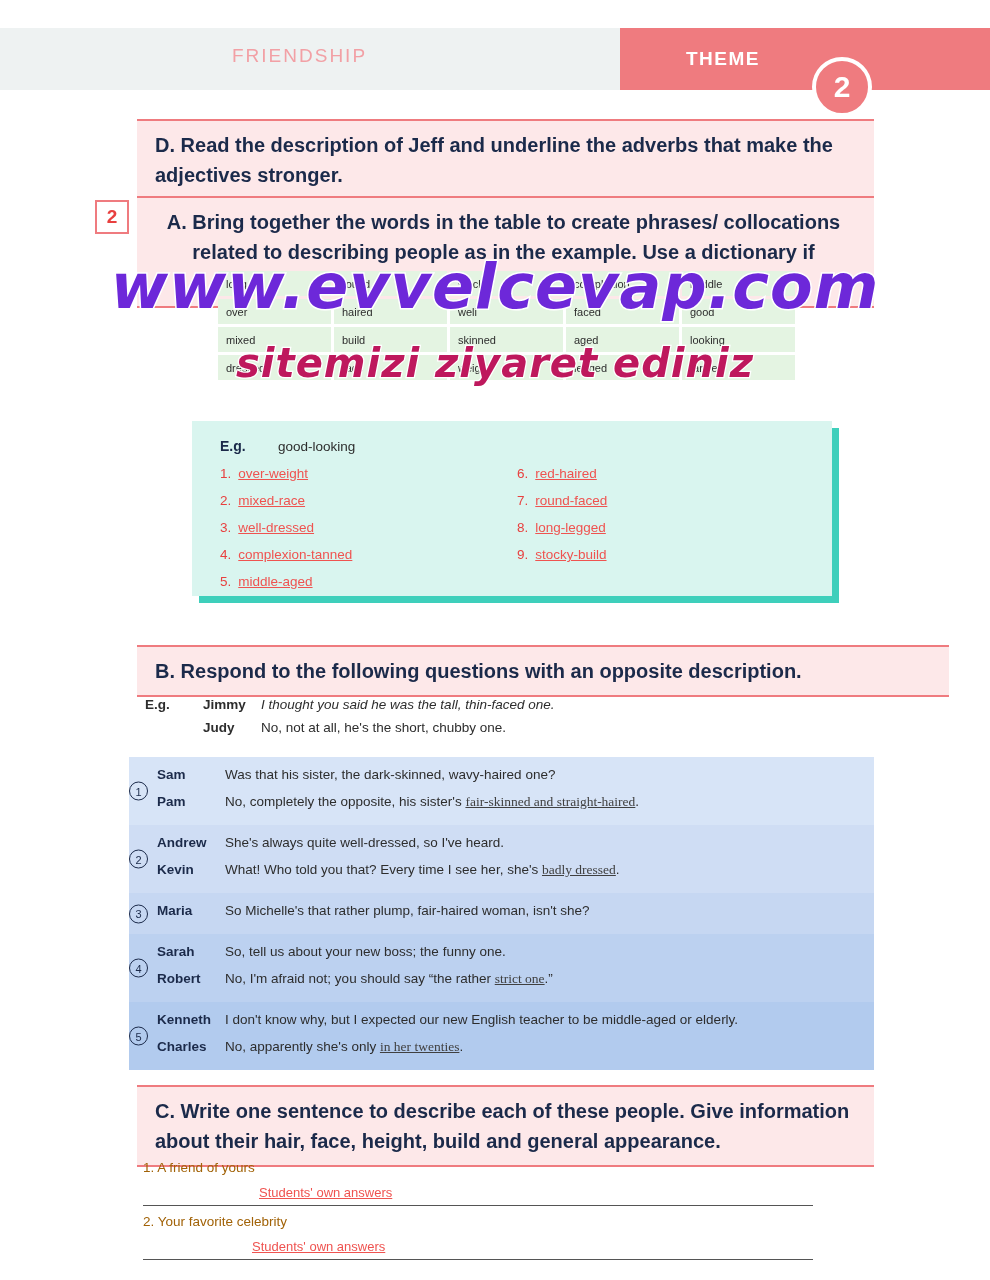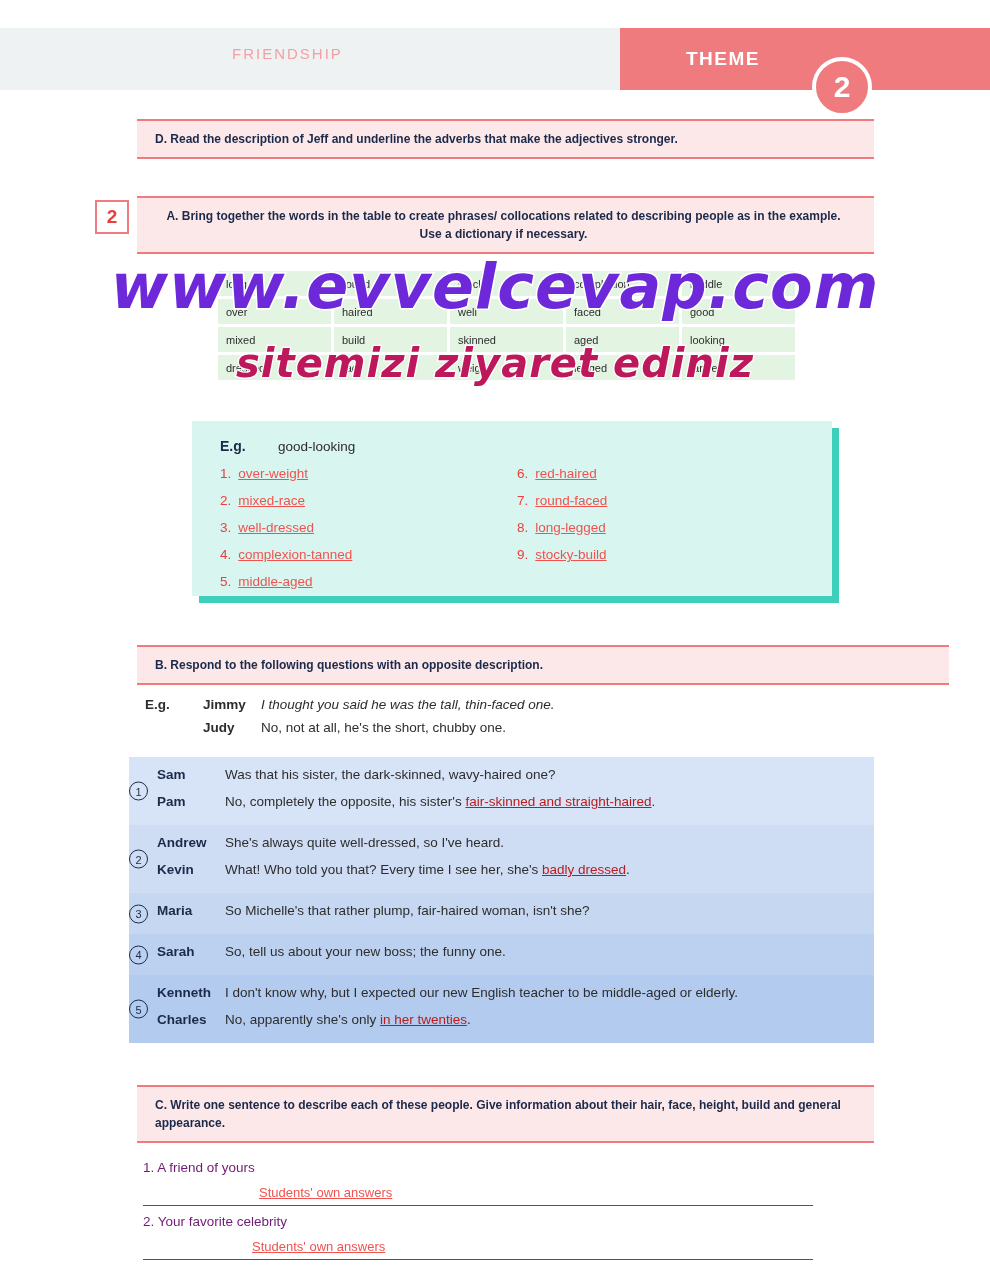--- a/index.html
+++ b/index.html
@@ -24,21 +24,21 @@
   }
   .header-left {
     position: absolute;
     left: 0; top: 0;
     width: 620px; height: 62px;
     background: #eef2f2;
   }
   .header-title {
     position: absolute;
     left: 232px; top: 17px;
-    font-size: 15px;
+    font-size: 19px;
     letter-spacing: 2px;
     color: #f2a0a5;
     font-weight: 400;
   }
   .header-right {
     position: absolute;
     left: 620px; top: 0;
     width: 370px; height: 62px;
     background: #ef7b7f;
   }
@@ -66,21 +66,21 @@
   }
 
   
   .band {
     position: absolute;
     background: #fde8e9;
     border-top: 2px solid #ef7b7f;
     border-bottom: 2px solid #ef7b7f;
     color: #1b2a4a;
     font-weight: bold;
-    font-size: 12px;
+    font-size: 20px;
     line-height: 1.5;
     padding: 9px 22px 9px 18px;
   }
   .band .letter { font-weight: bold; }
 
   .ex-num {
     position: absolute;
     width: 34px; height: 34px;
     border: 2px solid #ef7b7f;
     color: #e8403f;
@@ -192,27 +192,27 @@
     font-size: 13.5px;
     color: #1b2a4a;
   }
   .dline .txt {
     position: absolute;
     left: 96px; top: 3px;
     font-size: 13.5px;
     color: #2d2d2d;
     white-space: nowrap;
   }
-  .dline .txt u { color: #b91c1c; text-decoration: underline; }
+  .dline .txt u { color: #404040; text-decoration: underline; font-family: Liberation Serif, serif; }
 
   
   .cq {
     position: absolute;
     font-size: 13.5px;
-    color: #701a75;
+    color: #a16207;
   }
   .cline {
     position: absolute;
     height: 1px;
     background: #555;
   }
   .cans {
     position: absolute;
     font-size: 13px;
     color: #ef5350;
@@ -392,20 +392,24 @@
         <span class="txt">So Michelle's that rather plump, fair-haired woman, isn't she?</span>
       </div>
     </div>
 
     <div class="drow" style="background:#bcd1f0;">
       <div class="circle">4</div>
       <div class="dline">
         <span class="spk">Sarah</span>
         <span class="txt">So, tell us about your new boss; the funny one.</span>
       </div>
+      <div class="dline">
+        <span class="spk">Robert</span>
+        <span class="txt"><span>No, I'm afraid not; you should say “the rather </span><u>strict one</u><span>.”</span></span>
+      </div>
     </div>
 
     <div class="drow" style="background:#b2cbee;">
       <div class="circle">5</div>
       <div class="dline">
         <span class="spk">Kenneth</span>
         <span class="txt">I don't know why, but I expected our new English teacher to be middle-aged or elderly.</span>
       </div>
       <div class="dline">
         <span class="spk">Charles</span>

